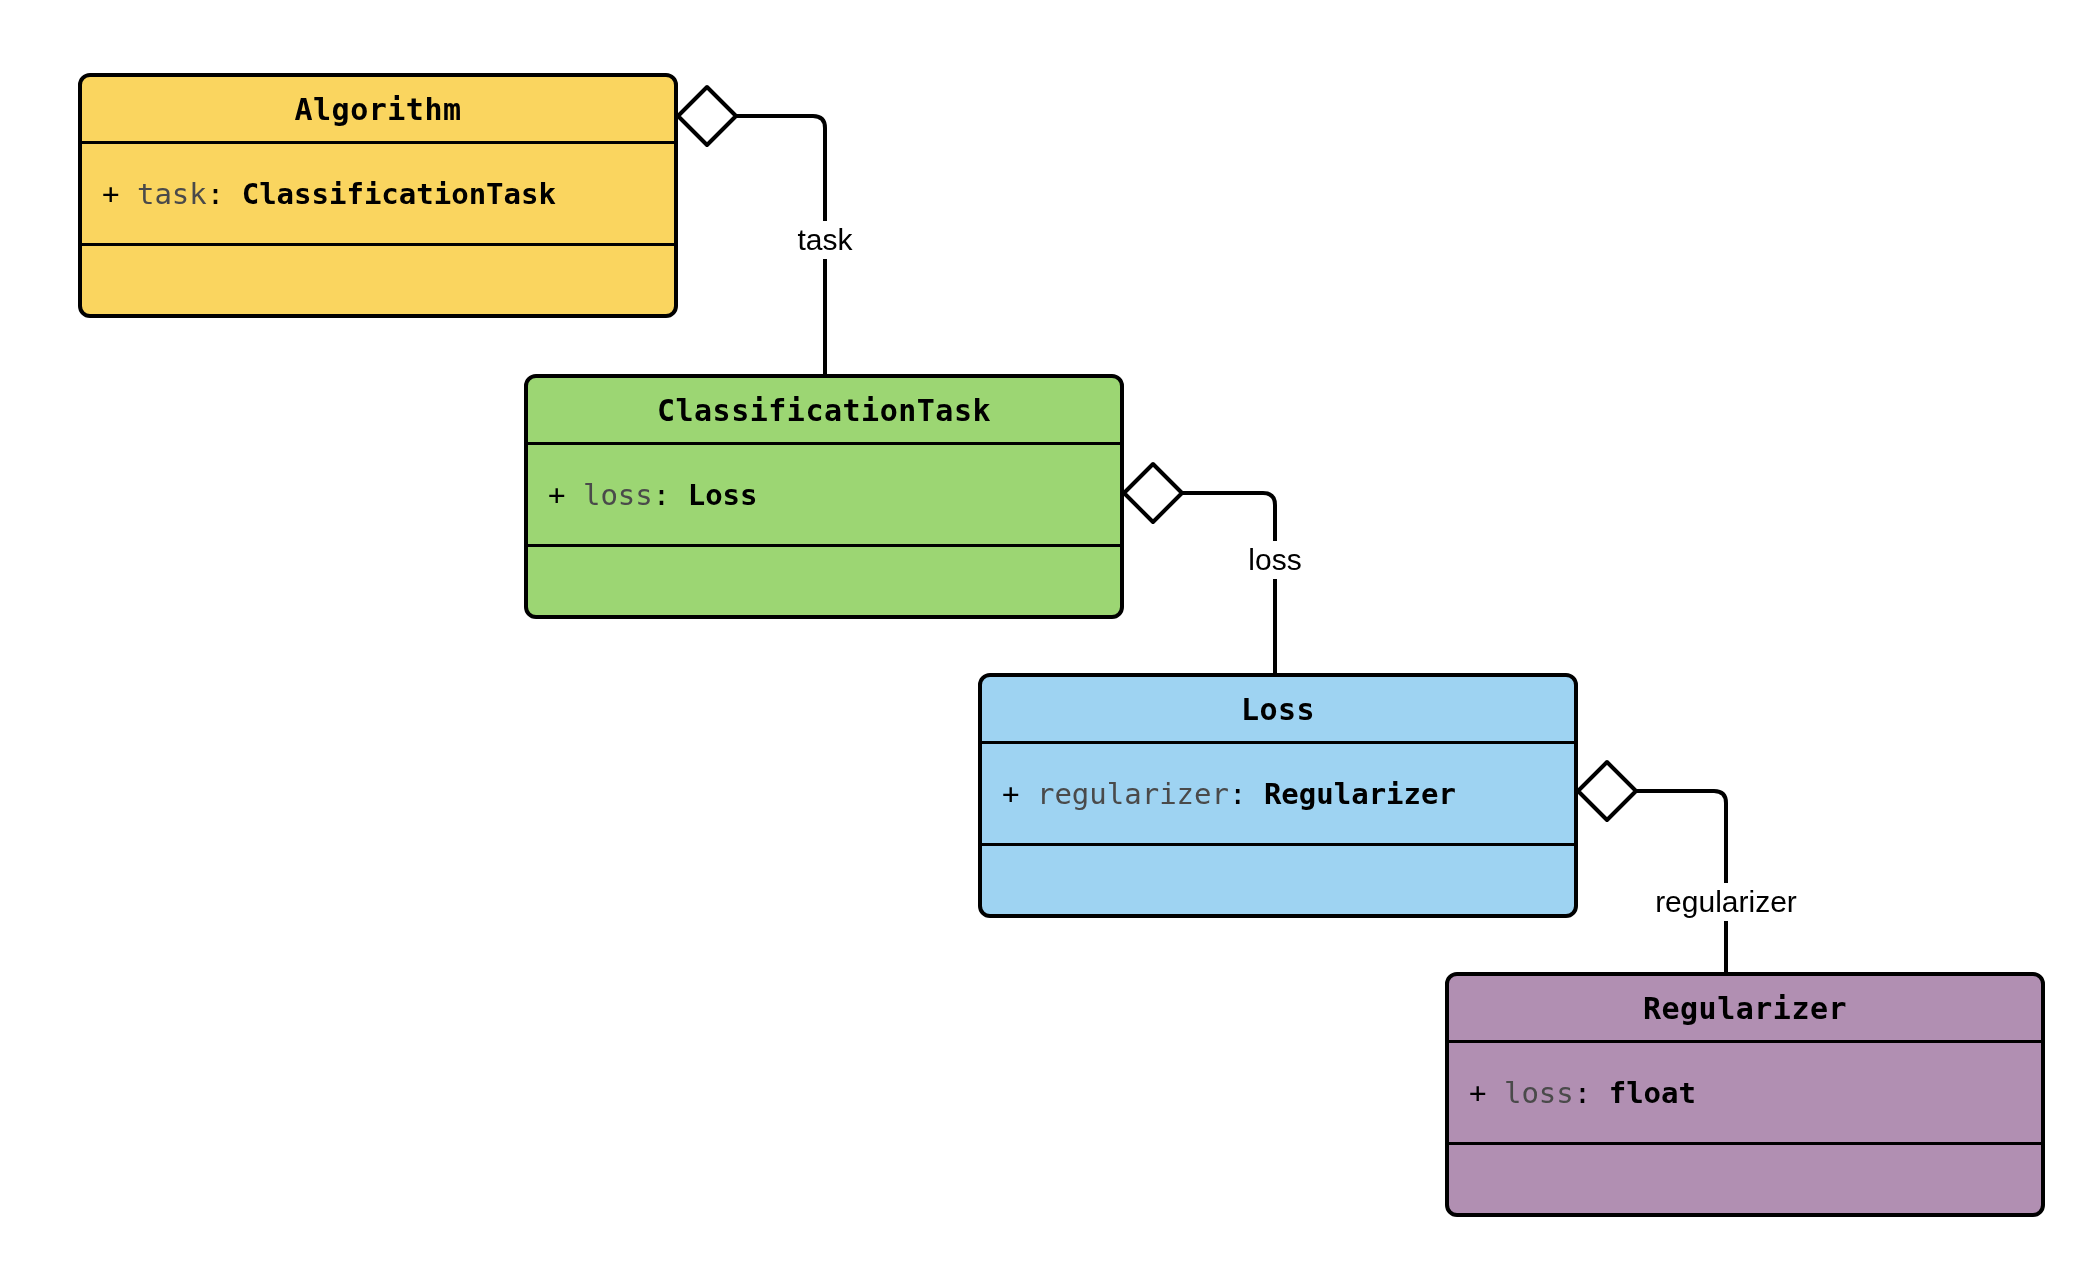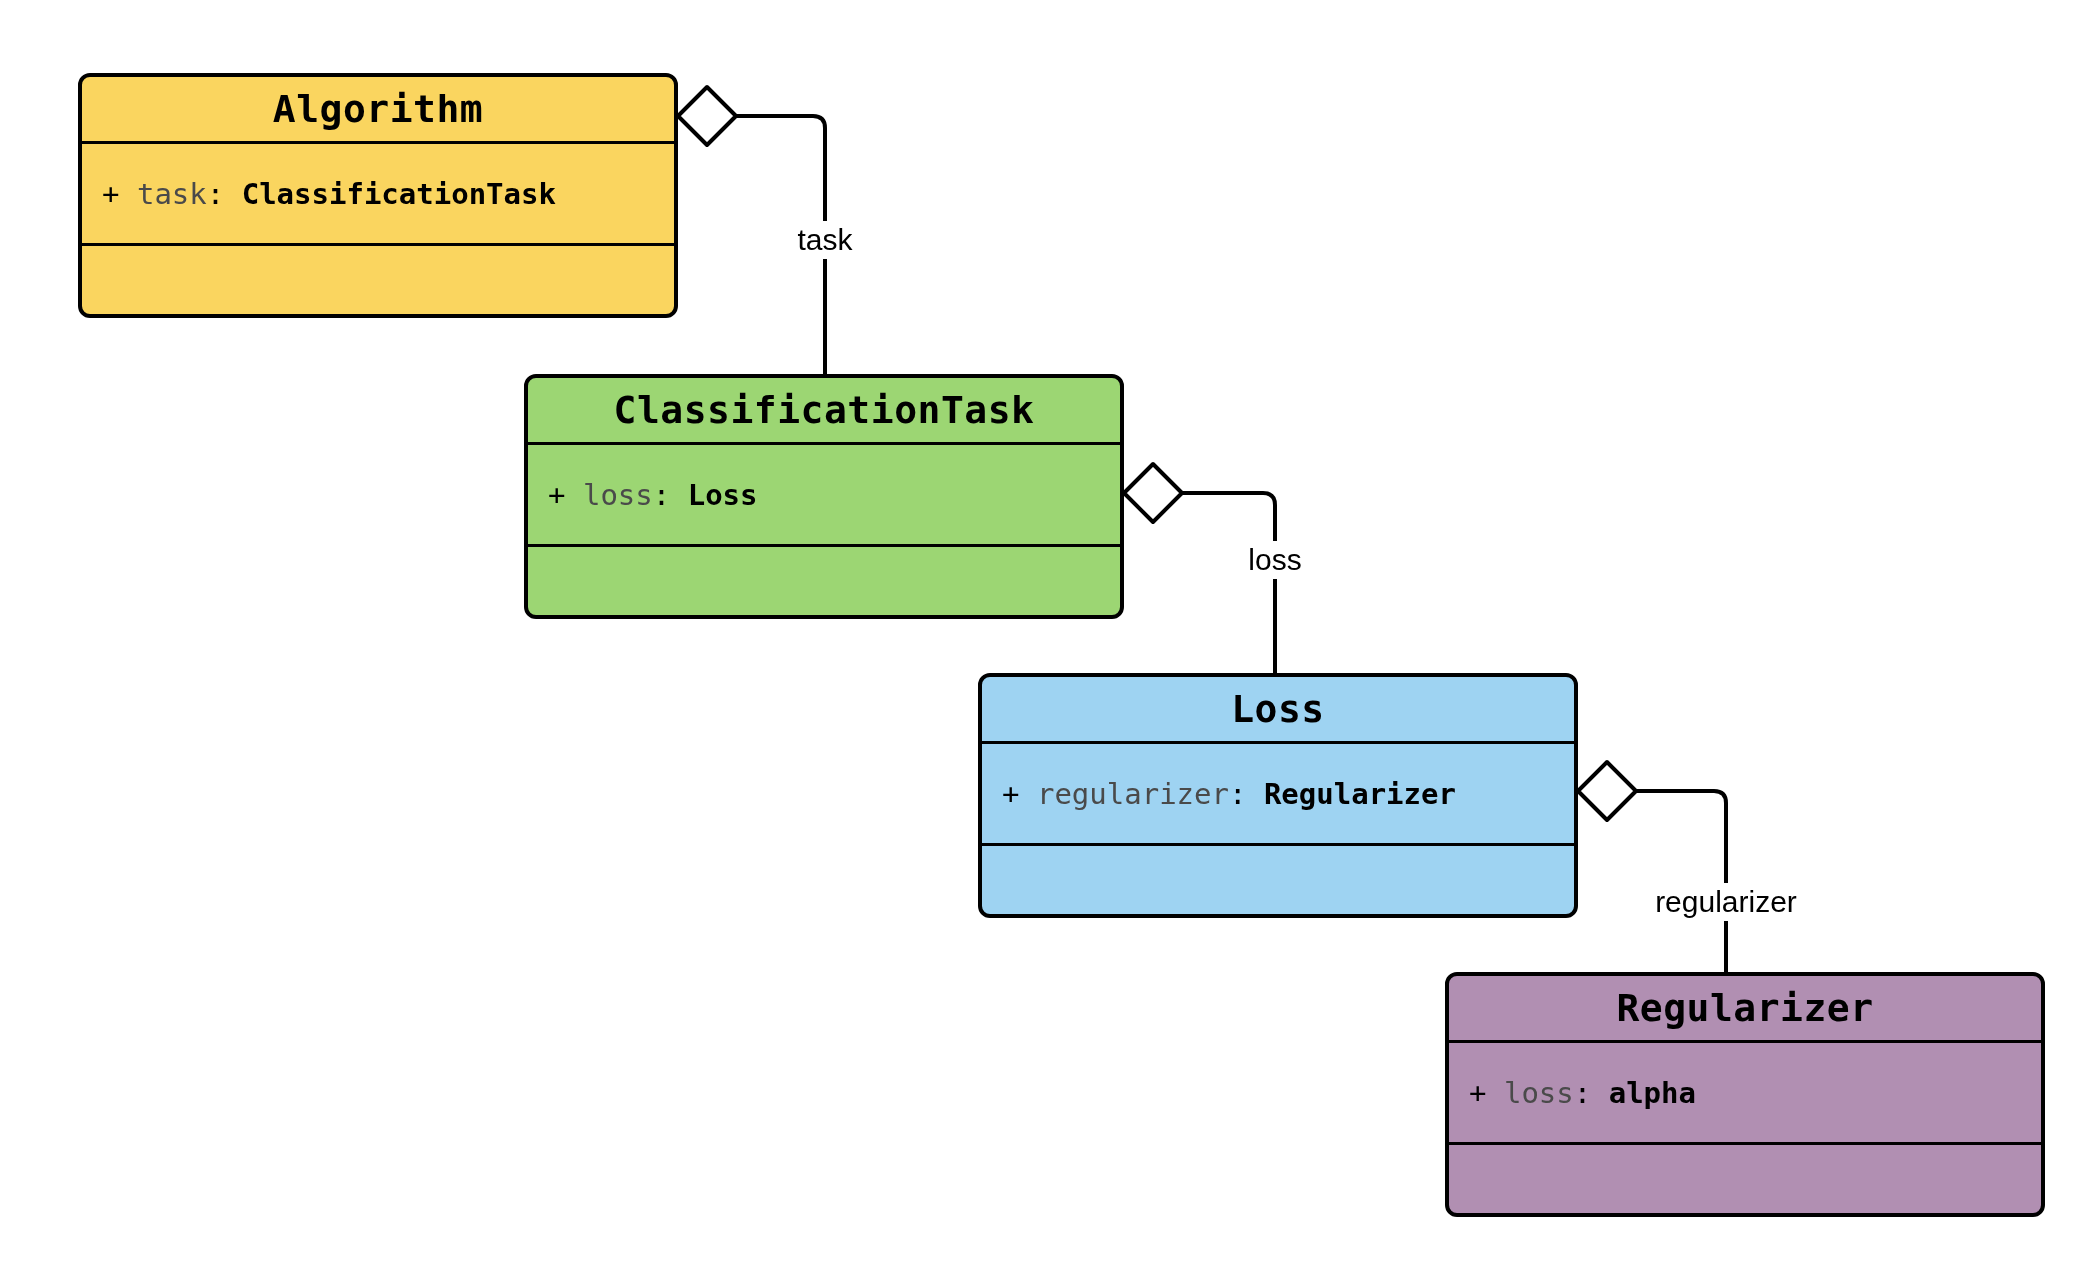--- a/index.html
+++ b/index.html
@@ -34,21 +34,21 @@
     display: flex;
     flex-direction: column;
   }
   .uml-title {
     height: 64px;
     flex: 0 0 64px;
     display: flex;
     align-items: center;
     justify-content: center;
     font-weight: bold;
-    font-size: 38px;
+    font-size: 30px;
     color: #000000;
     letter-spacing: 0.5px;
   }
   .uml-attrs {
     flex: 0 0 99px;
     border-top: 3px solid #000000;
     border-bottom: 3px solid #000000;
     display: flex;
     align-items: center;
     padding-left: 20px;
@@ -104,21 +104,21 @@
   </div>
 
   <div class="uml-class" style="left: 978px; top: 673px; background: rgb(158, 211, 242);">
     <div class="uml-title">Loss</div>
     <div class="uml-attrs"><span class="attr-vis">+ </span><span class="attr-name">regularizer</span><span class="attr-sep">: </span><span class="attr-type">Regularizer</span></div>
     <div class="uml-empty"></div>
   </div>
 
   <div class="uml-class" style="left: 1445px; top: 972px; background: rgb(177, 143, 178);">
     <div class="uml-title">Regularizer</div>
-    <div class="uml-attrs"><span class="attr-vis">+ </span><span class="attr-name">loss</span><span class="attr-sep">: </span><span class="attr-type">alpha</span></div>
+    <div class="uml-attrs"><span class="attr-vis">+ </span><span class="attr-name">loss</span><span class="attr-sep">: </span><span class="attr-type">float</span></div>
     <div class="uml-empty"></div>
   </div>
 
   <div class="edge-label" style="left:825px; top:240px;">task</div>
   <div class="edge-label" style="left:1275px; top:560px;">loss</div>
   <div class="edge-label" style="left:1726px; top:902px;">regularizer</div>
 
 </div>
 
 </body></html>

